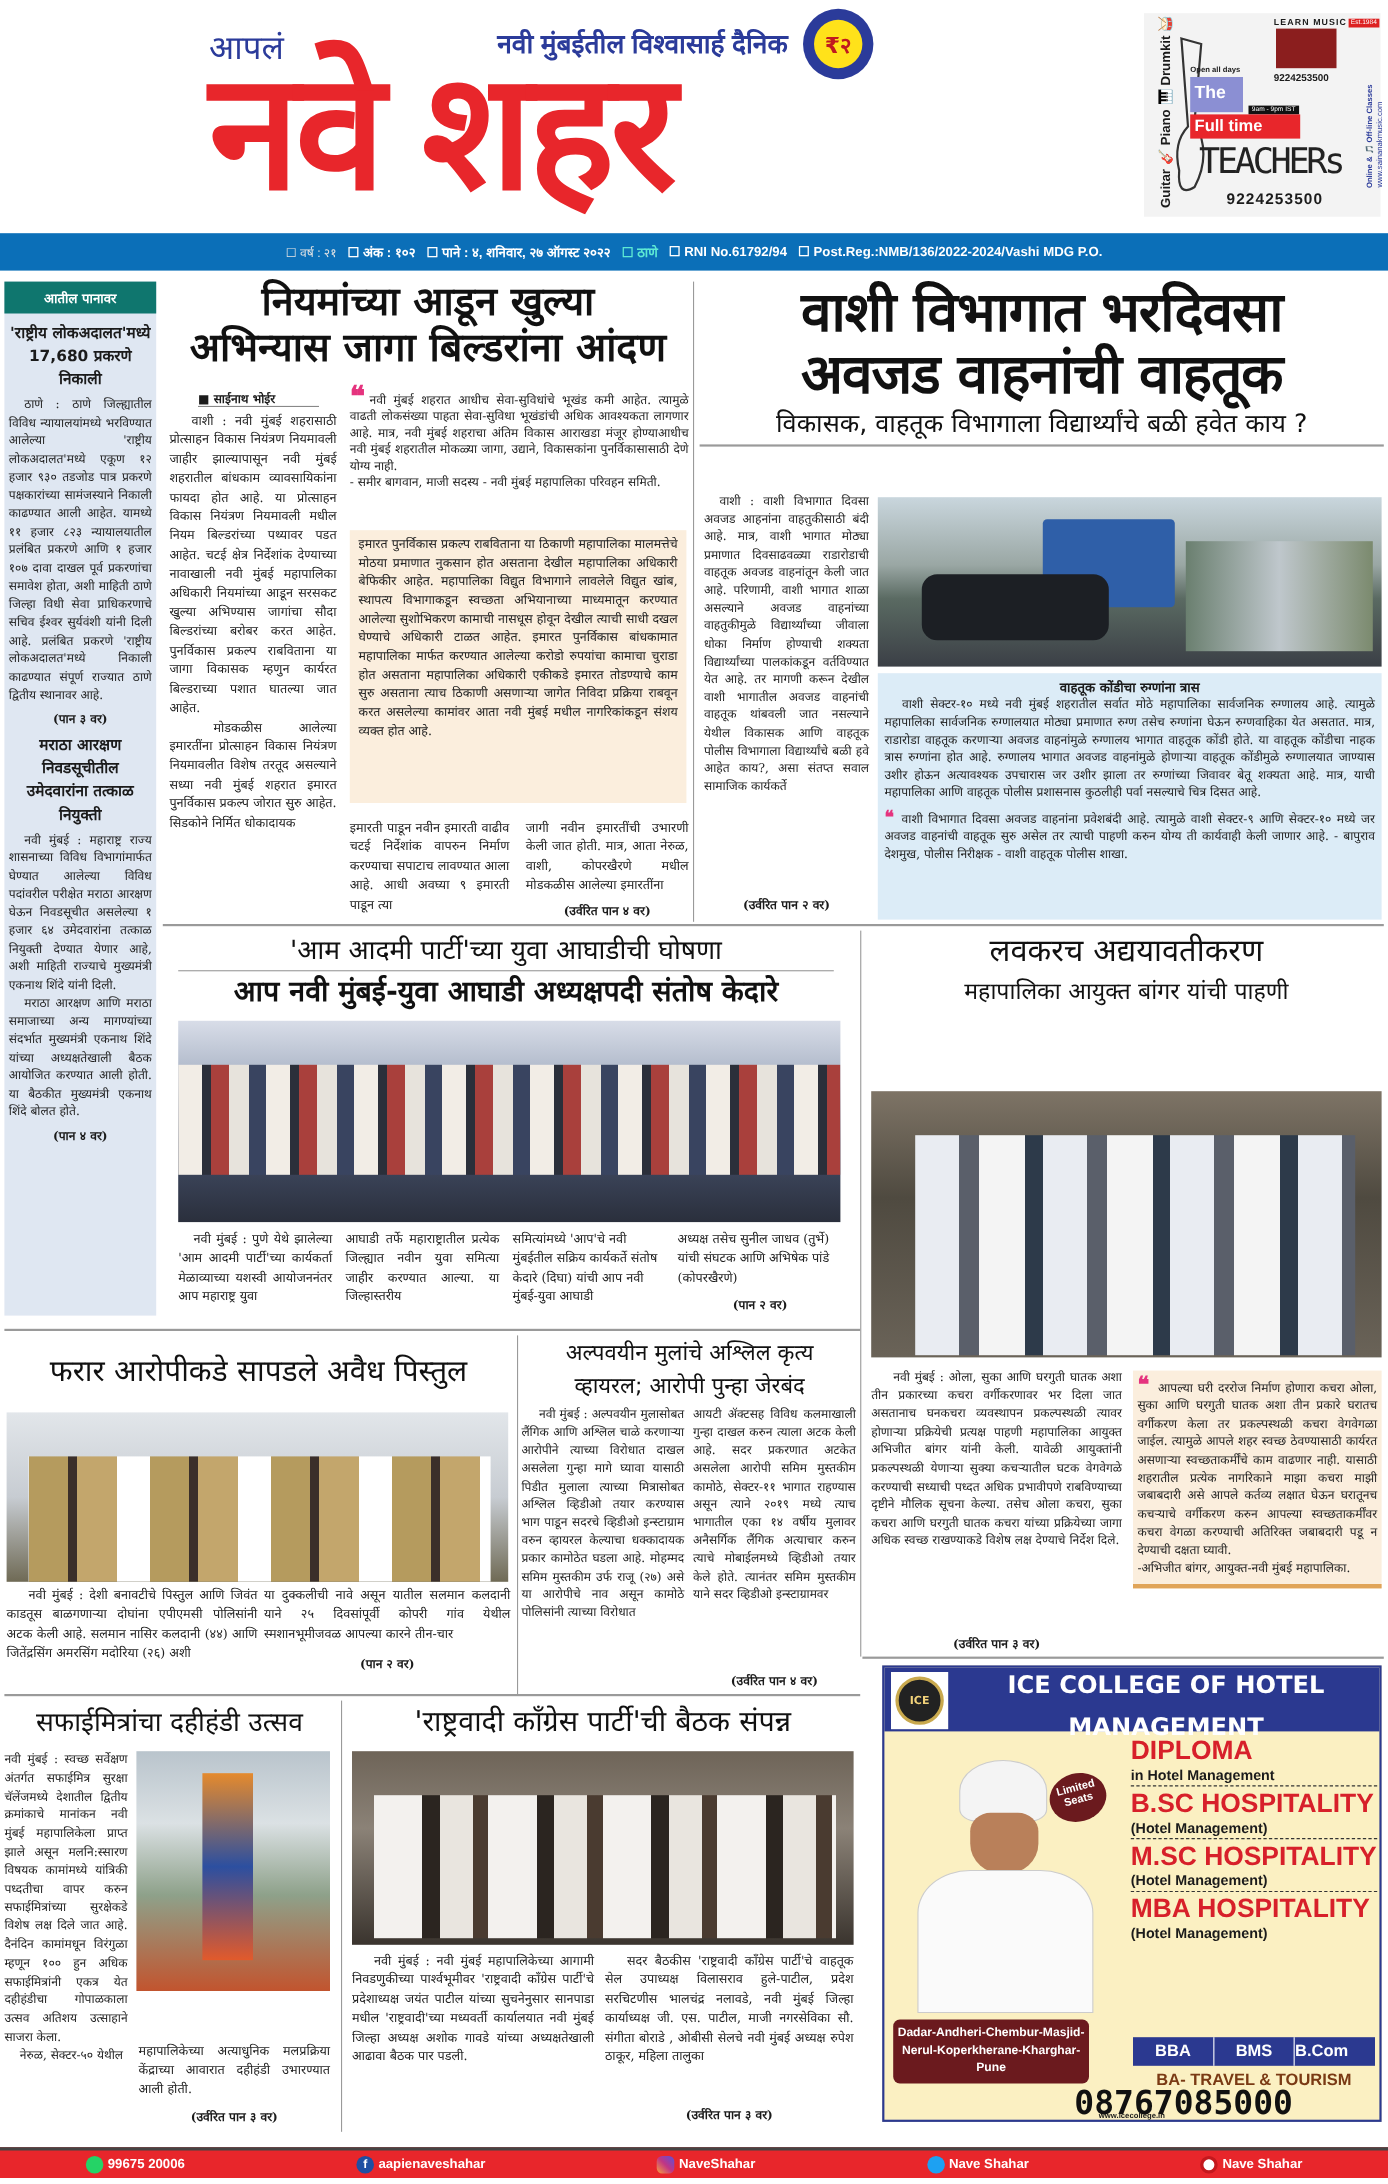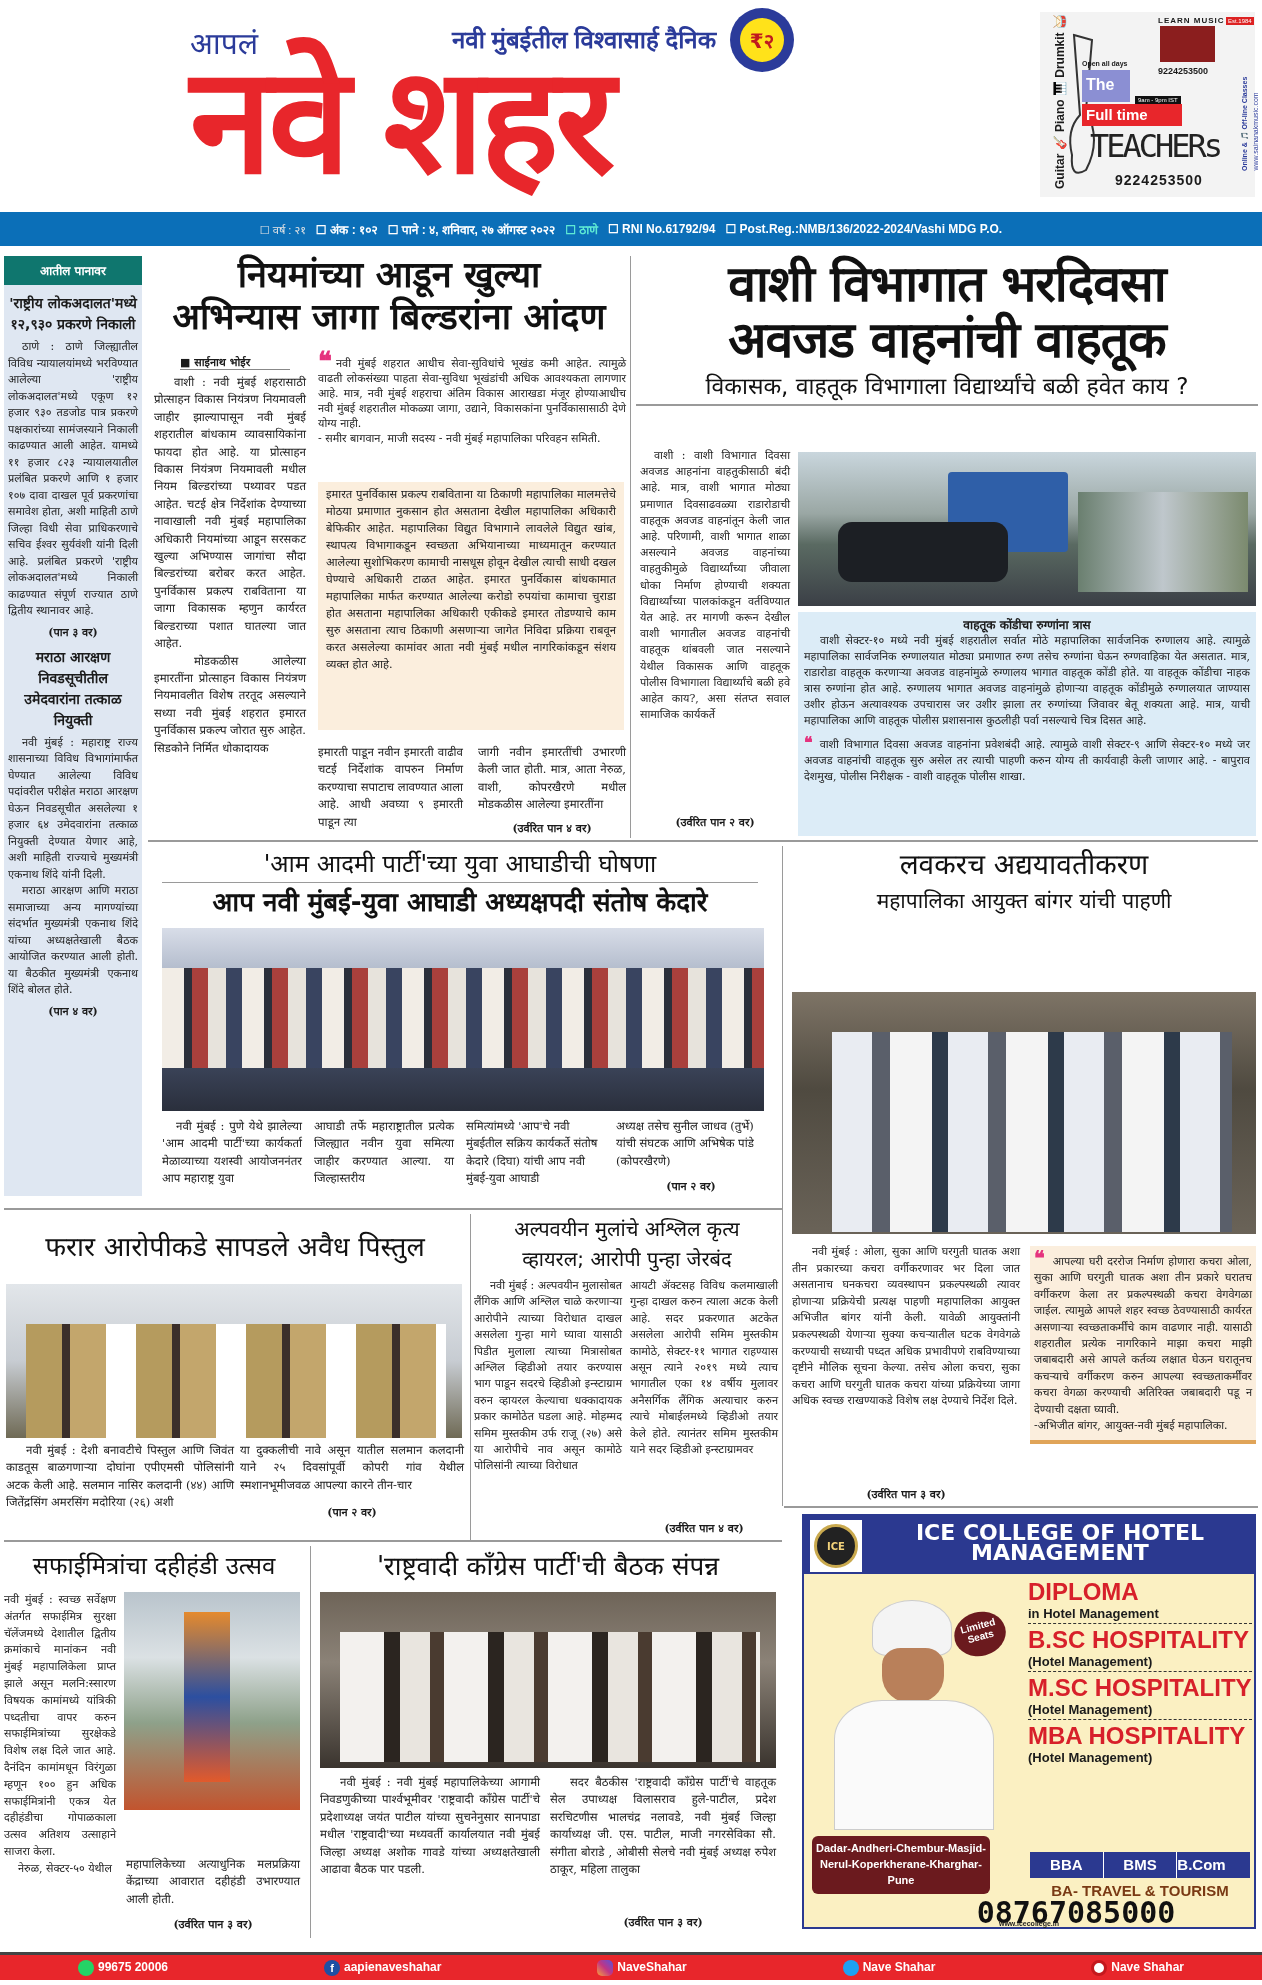--- a/index.html
+++ b/index.html
@@ -49,21 +49,21 @@
   <span class="lib" style="color:#e5e5e5;font-size:11px;font-weight:normal">☐ <span>वर्ष : २१</span></span>
   <span class="lib" style="color:#fff;font-size:12px;font-weight:bold">☐ <span>अंक : १०२</span></span>
   <span class="lib" style="color:#fff;font-size:12px;font-weight:bold">☐ <span>पाने : ४, शनिवार, २७ ऑगस्ट २०२२</span></span>
   <span class="lib" style="color:#5eead4;font-size:12px;font-weight:bold">☐ <span>ठाणे</span></span>
   <span class="lib" style="color:#fff;font-size:12px;font-weight:bold">☐ <span>RNI No.61792/94</span></span>
   <span class="lib" style="color:#fff;font-size:12px;font-weight:bold">☐ <span>Post.Reg.:NMB/136/2022-2024/Vashi MDG P.O.</span></span>
 </div>
 
 <div class="abs" style="left:4px;top:256px;width:138px;height:940px;background:#dfe7f2">
   <div class="sans" style="background:#0f766e;color:#fff;text-align:center;font-size:12px;font-weight:bold;padding:6px 0">आतील पानावर</div>
-  <div class="sans" style="font-weight:bold;font-size:14px;text-align:center;padding:8px 4px 4px;line-height:21px">'राष्ट्रीय लोकअदालत'मध्ये १२,९३० प्रकरणे निकाली</div>
+  <div class="sans" style="font-weight:bold;font-size:14px;text-align:center;padding:8px 4px 4px;line-height:21px">'राष्ट्रीय लोकअदालत'मध्ये 17,680 प्रकरणे निकाली</div>
   <div class="body-text" style="padding:0 4px;font-size:11px;line-height:16.5px;text-indent:14px">ठाणे : ठाणे जिल्ह्यातील विविध न्यायालयांमध्ये भरविण्यात आलेल्या 'राष्ट्रीय लोकअदालत'मध्ये एकूण १२ हजार ९३० तडजोड पात्र प्रकरणे पक्षकारांच्या सामंजस्याने निकाली काढण्यात आली आहेत. यामध्ये ११ हजार ८२३ न्यायालयातील प्रलंबित प्रकरणे आणि १ हजार १०७ दावा दाखल पूर्व प्रकरणांचा समावेश होता, अशी माहिती ठाणे जिल्हा विधी सेवा प्राधिकरणाचे सचिव ईश्वर सुर्यवंशी यांनी दिली आहे. प्रलंबित प्रकरणे 'राष्ट्रीय लोकअदालत'मध्ये निकाली काढण्यात संपूर्ण राज्यात ठाणे द्वितीय स्थानावर आहे.</div>
   <div class="cont" style="padding:4px 0">(पान ३ वर)</div>
   <div class="sans" style="font-weight:bold;font-size:14px;text-align:center;padding:4px;line-height:21px">मराठा आरक्षण निवडसूचीतील उमेदवारांना तत्काळ नियुक्ती</div>
   <div class="body-text" style="padding:0 4px;font-size:11px;line-height:16.5px;text-indent:14px">नवी मुंबई : महाराष्ट्र राज्य शासनाच्या विविध विभागांमार्फत घेण्यात आलेल्या विविध पदांवरील परीक्षेत मराठा आरक्षण घेऊन निवडसूचीत असलेल्या १ हजार ६४ उमेदवारांना तत्काळ नियुक्ती देण्यात येणार आहे, अशी माहिती राज्याचे मुख्यमंत्री एकनाथ शिंदे यांनी दिली.</div>
   <div class="body-text" style="padding:0 4px;font-size:11px;line-height:16.5px;text-indent:14px">मराठा आरक्षण आणि मराठा समाजाच्या अन्य मागण्यांच्या संदर्भात मुख्यमंत्री एकनाथ शिंदे यांच्या अध्यक्षतेखाली बैठक आयोजित करण्यात आली होती. या बैठकीत मुख्यमंत्री एकनाथ शिंदे बोलत होते.</div>
   <div class="cont" style="padding:4px 0">(पान ४ वर)</div>
 </div>
 
 <div class="rule-v" style="left:630px;top:256px;height:582px"></div>
 
@@ -181,21 +181,21 @@
 </div>
 
 <div class="rule-h" style="left:784px;top:1506px;width:474px"></div>
 
 <div class="abs" style="left:802px;top:1514px;width:454px;height:415px;background:#fbf0c2;border:2px solid #2b3990">
   <div class="abs" style="left:0;top:0;width:450px;height:58px;background:#2b3990">
     <div class="abs" style="left:6px;top:4px;width:52px;height:52px;background:#fff;display:flex;align-items:center;justify-content:center">
       <div style="width:44px;height:44px;border-radius:50%;background:#222;border:3px solid #c9a94e;color:#f2d27a;font-size:10px;font-weight:bold;display:flex;align-items:center;justify-content:center" class="sans">ICE</div>
     </div>
     <div class="abs sans" style="left:64px;top:4px;width:384px;text-align:center;color:#fff;font-size:22px;font-weight:bold">ICE COLLEGE OF HOTEL</div>
-    <div class="abs sans" style="left:64px;top:24px;width:384px;text-align:center;color:#fff;font-size:22px;font-weight:bold">MANAGEMENT</div>
+    <div class="abs sans" style="left:64px;top:42px;width:384px;text-align:center;color:#fff;font-size:22px;font-weight:bold">MANAGEMENT</div>
   </div>
   <div class="abs" style="left:20px;top:84px;width:190px;height:230px">
     <div class="abs" style="left:48px;top:0;width:80px;height:56px;border-radius:50% 50% 20% 20%;background:#f4f4f4;border:1px solid #ccc"></div>
     <div class="abs" style="left:58px;top:48px;width:62px;height:56px;border-radius:30% 30% 50% 50%;background:#b9805a"></div>
     <div class="abs" style="left:10px;top:100px;width:160px;height:130px;border-radius:30% 30% 0 0;background:#fafafa;border:1px solid #ccc"></div>
   </div>
   <div class="abs lib" style="left:150px;top:96px;width:52px;height:44px;border-radius:50%;background:#6b1a1e;color:#fff;font-size:10px;font-weight:bold;text-align:center;padding-top:8px;transform:rotate(-15deg)">Limited Seats</div>
   <div class="abs" style="left:224px;top:60px;width:224px">
     <div style="border-bottom:1px dashed #333;padding:2px 0">
         <div class="lib" style="color:#d7202a;font-size:24px;font-weight:bold">DIPLOMA</div>

